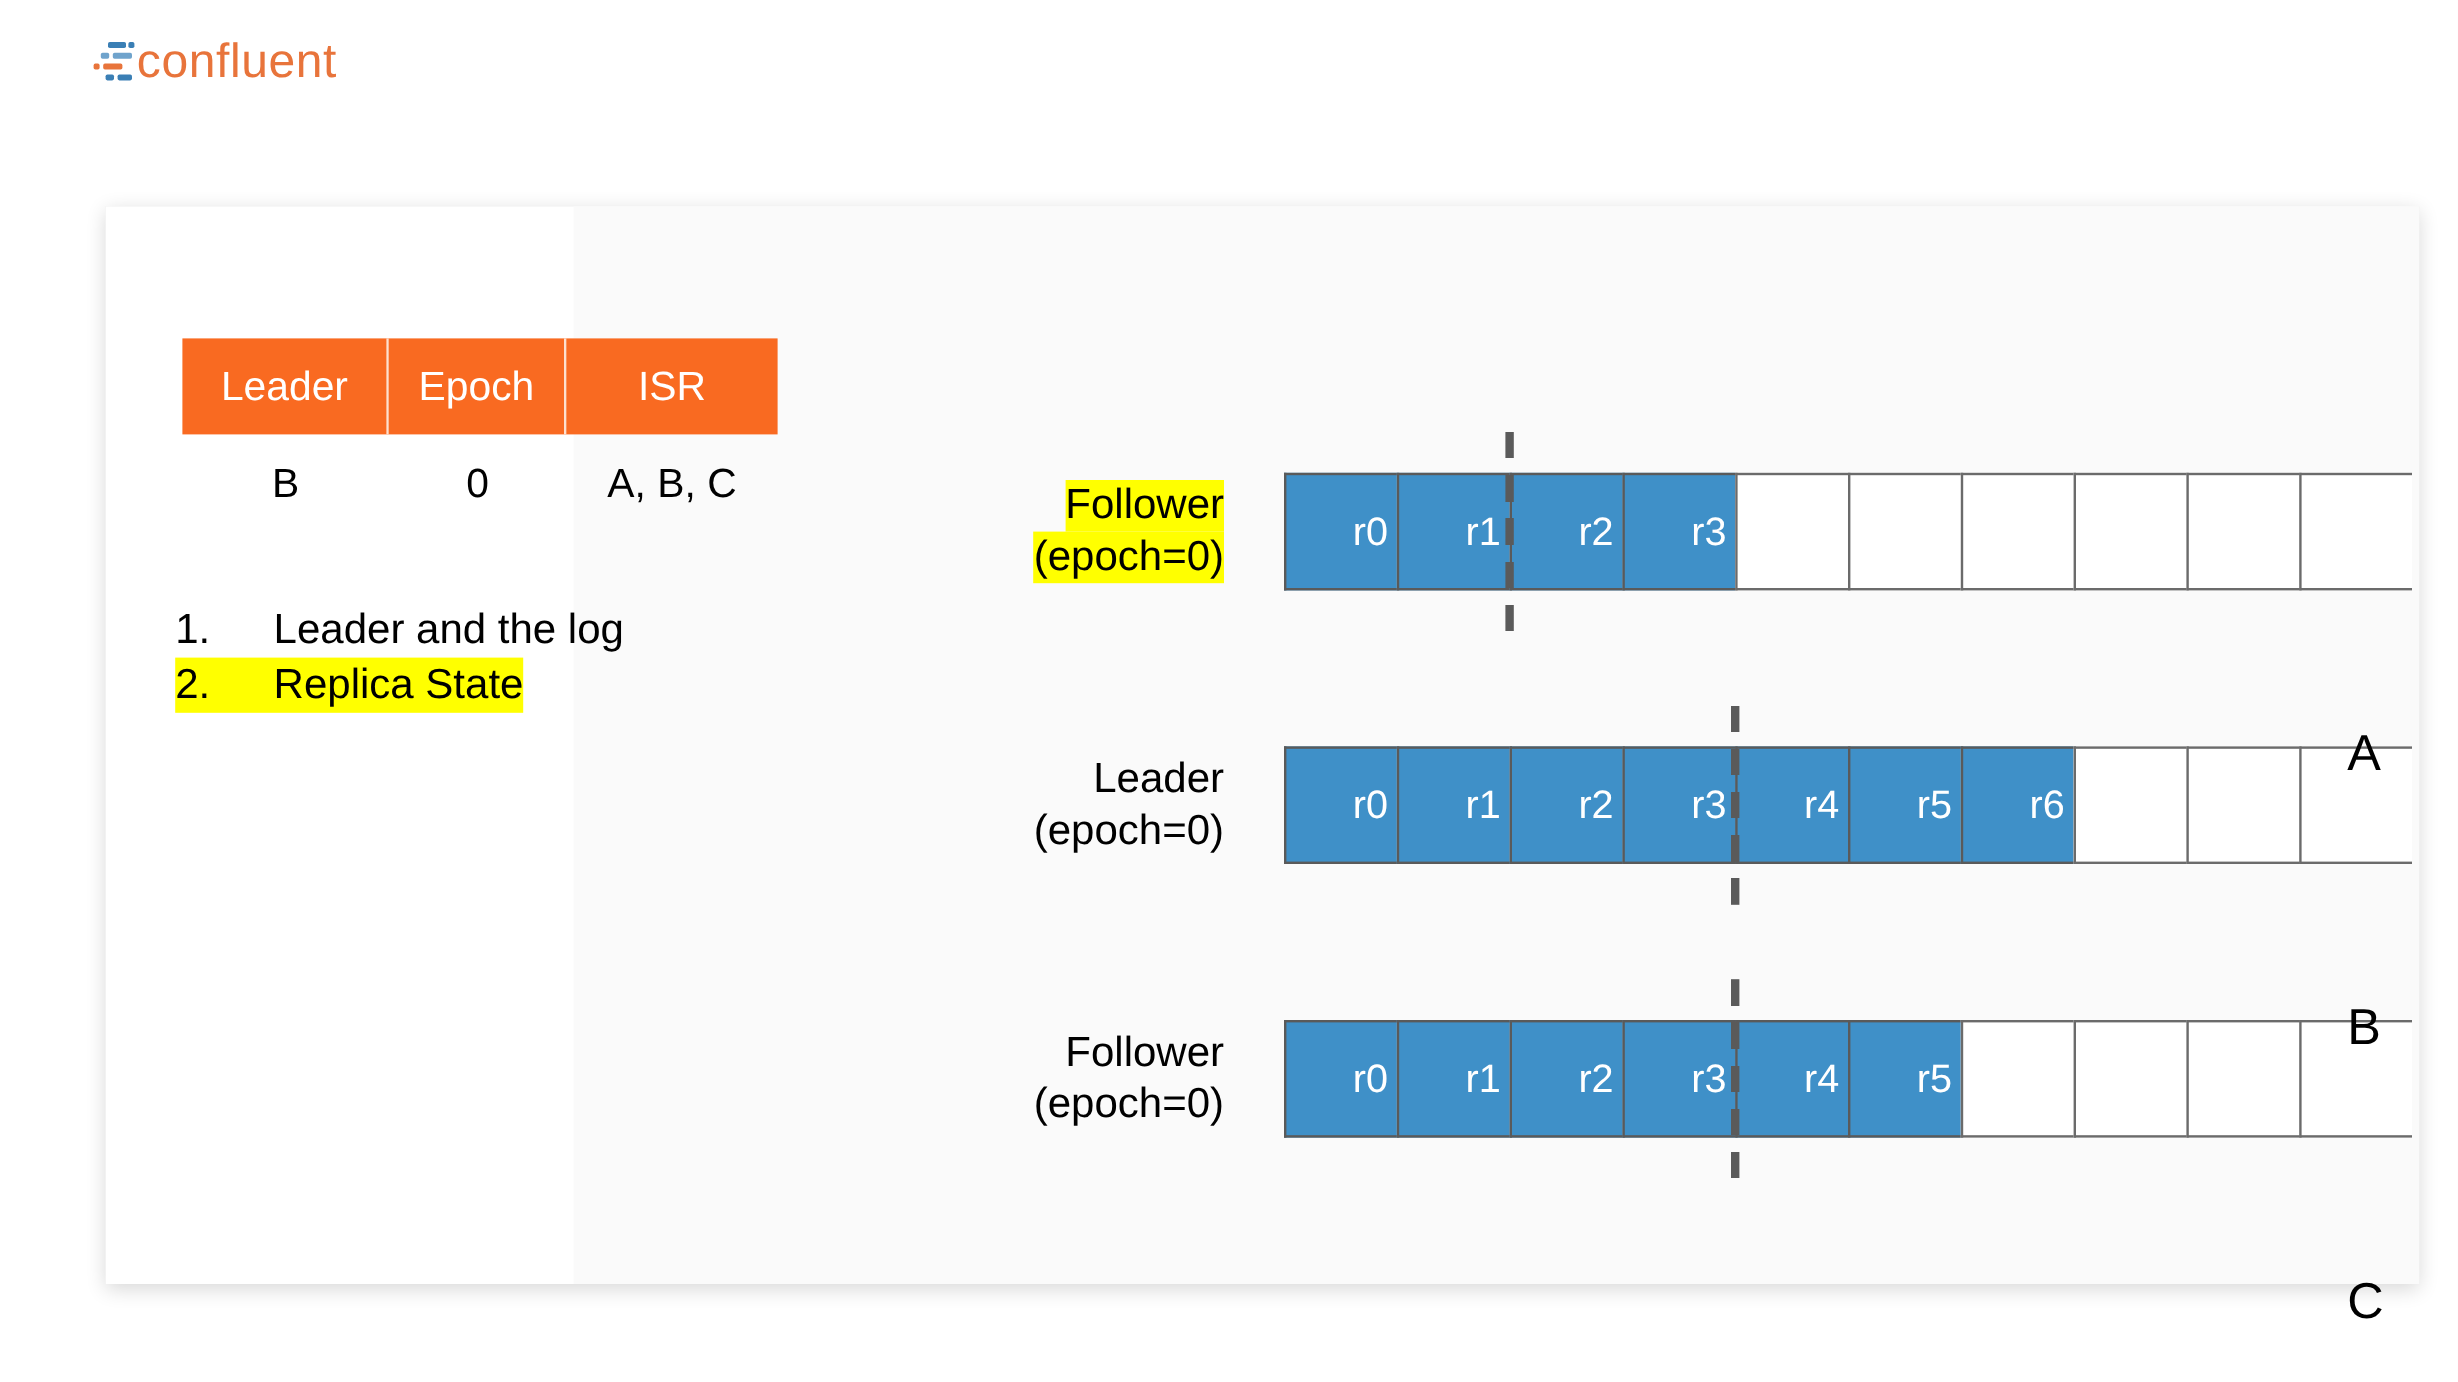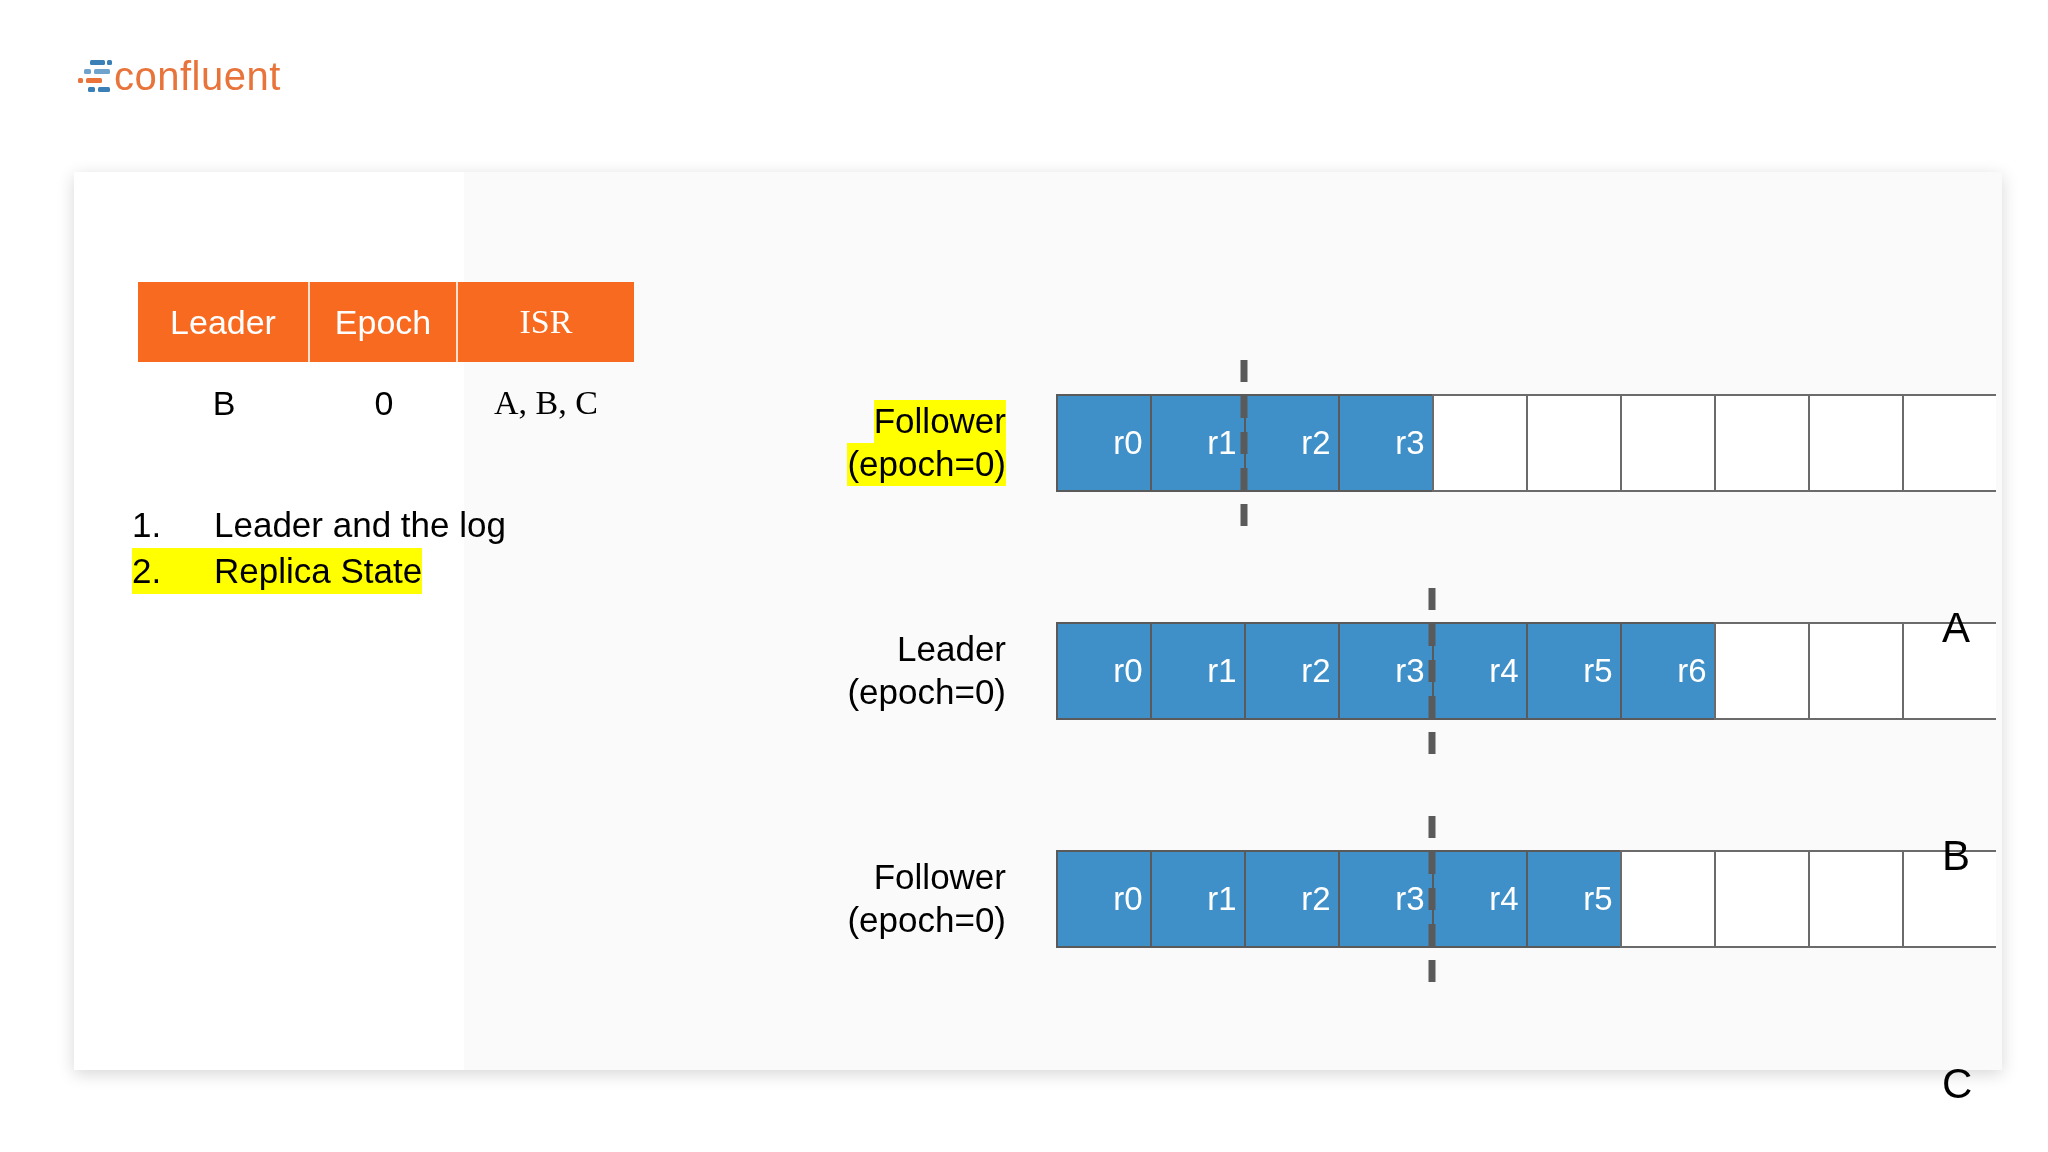--- a/index.html
+++ b/index.html
@@ -5,56 +5,56 @@
   * { box-sizing: border-box; margin: 0; padding: 0; }
   html, body {
     width: 2048px; height: 1152px;
     background: #ffffff;
     font-family: "Liberation Sans", sans-serif;
     overflow: hidden;
   }
   .page { position: relative; width: 2048px; height: 1152px; background: #fff; }
 
   
-  .logo { position: absolute; left: 78px; top: 53px; display: flex; align-items: center; height: 46px; text-align: center; }
+  .logo { position: absolute; left: 78px; top: 28px; display: flex; align-items: center; height: 46px; text-align: center; }
   .logo-mark { position: relative; width: 34px; height: 44px; margin-right: 2px; }
   .logo-mark i { position: absolute; display: block; border-radius: 1.5px; height: 4.5px; }
   .lm1 { top: 6px;  left: 12px; width: 15px; background: #3a7fb5; }
   .lm2 { top: 6px;  left: 29px; width: 5px;  background: #3a7fb5; }
   .lm3 { top: 15px; left: 6px;  width: 7px;  background: #6fa3cc; }
   .lm4 { top: 15px; left: 16px; width: 16px; background: #6fa3cc; }
   .lm5 { top: 24px; left: 0px;  width: 5px;  background: #e8743b; }
   .lm6 { top: 24px; left: 8px;  width: 16px; background: #e8743b; }
   .lm7 { top: 33px; left: 10px; width: 7px;  background: #3a7fb5; }
   .lm8 { top: 33px; left: 20px; width: 12px; background: #3a7fb5; }
   .logo-text { font-size: 40px; color: #e8743b; letter-spacing: 0.5px; line-height: 1; font-weight: 400; }
 
   
   .card {
-    position: absolute; left: 74px; top: 172px;
+    position: absolute; left: 88px; top: 172px;
     width: 1928px; height: 898px;
     background: #e5e5e5;
     box-shadow: 0 4px 16px rgba(0,0,0,0.16);
   }
   .card-inner { position: absolute; inset: 0; background: #ffffff; }
   .card-tint { position: absolute; left: 390px; top: 0; right: 0; bottom: 0; background: #fafafa; }
 
   
   .meta-table { position: absolute; left: 64px; top: 110px; display: flex; }
   .meta-col { display: flex; flex-direction: column; }
   .meta-head {
     background: #f96a21; color: #ffffff;
     font-size: 34px; line-height: 80px; height: 80px;
     text-align: center; border-right: 2px solid #fde0cf;
   }
   .meta-col:last-child .meta-head { border-right: none; }
   .meta-val { font-size: 34px; color: #000; text-align: center; margin-top: 22px; }
   .w-leader { width: 172px; }
   .w-epoch  { width: 148px; }
-  .w-isr    { width: 176px; font-family: Liberation Serif, serif; }
+  .w-isr    { width: 176px; }
 
   
   .notes { position: absolute; left: 58px; top: 330px; }
   .note-row { display: flex; font-size: 35px; color: #000; line-height: 1.32; width: max-content; }
   .note-row.hl { background: #ffff00; }
   .note-num { width: 82px; }
   .note-txt { white-space: nowrap; }
 
   
   .replica { position: absolute; display: flex; align-items: center; gap: 12px; }

